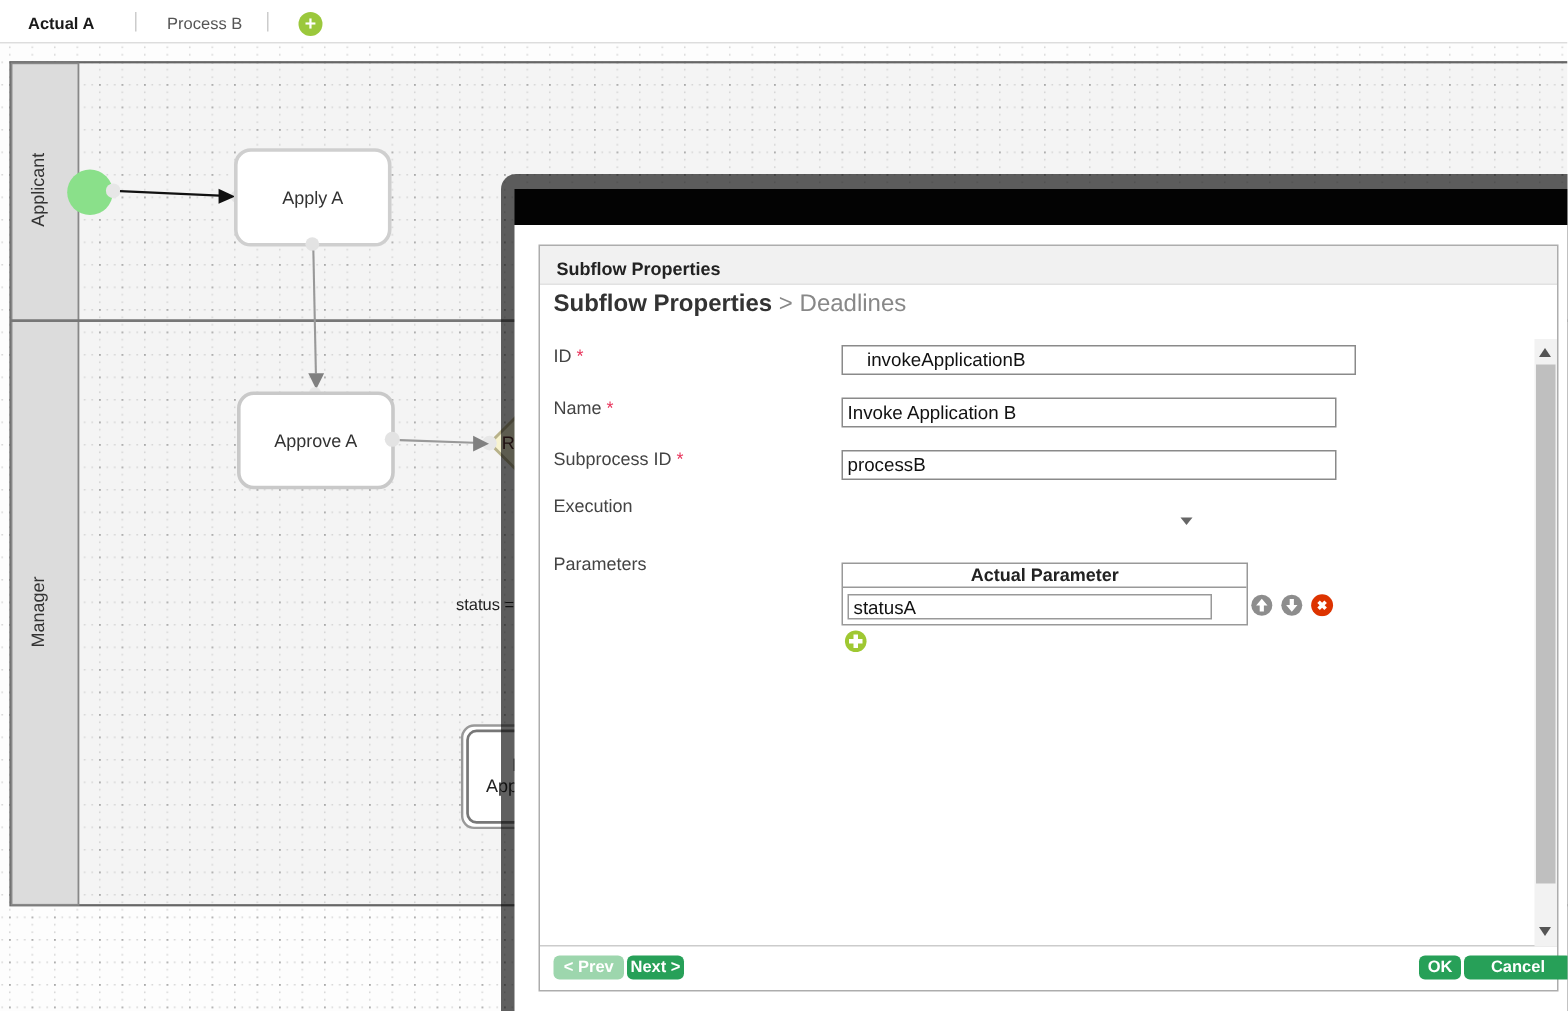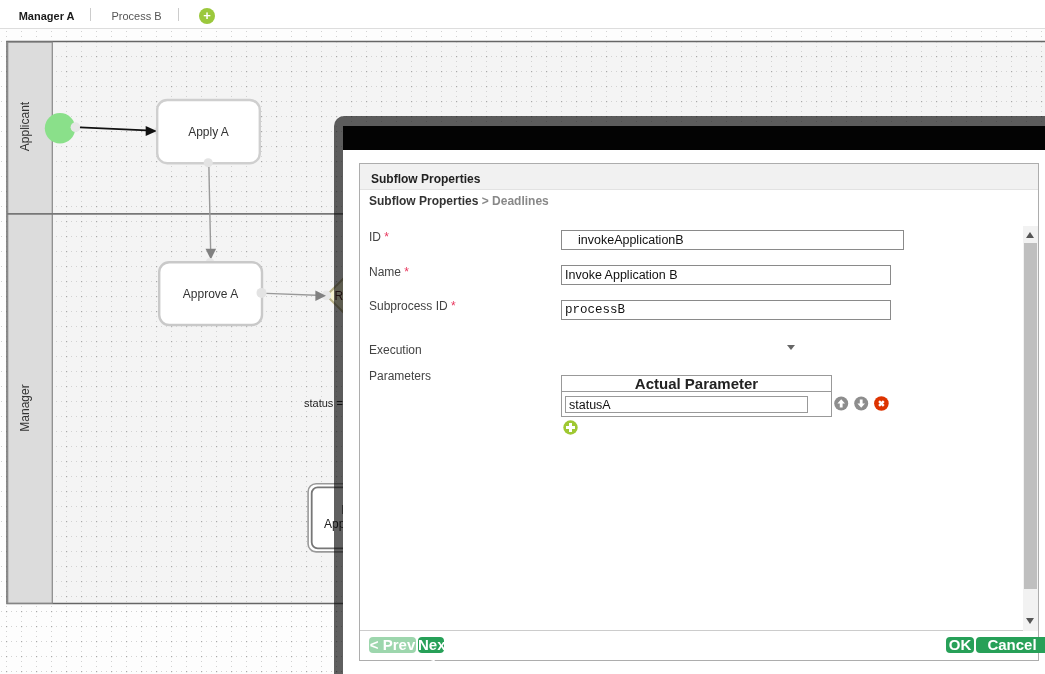--- a/index.html
+++ b/index.html
@@ -14,38 +14,38 @@
     background:#9bc83c;color:#fff;font-weight:bold;font-size:13px;
     line-height:15px;text-align:center;}
   
   #frame{left:334px;top:116px;width:716px;height:600px;background:rgba(8,8,8,0.645);
     border-radius:10px 0 0 0;}
   #blackbar{left:343px;top:126px;width:702px;height:24px;background:#030303;}
   #dlgwhite{left:343px;top:150px;width:702px;height:524px;background:#fff;}
   #panel{left:359px;top:163px;width:678px;height:496px;border:1px solid #adadad;background:#fff;}
   #phead{left:0;top:0;width:678px;height:26px;background:#f1f1f1;border-bottom:1px solid #e2e2e2;
     line-height:normal;font-size:12px;font-weight:bold;color:#222;padding:8px 0 0 11px;box-sizing:border-box;}
-  #crumb{left:9px;top:30px;font-size:12px;color:#888;font-weight:bold;}
+  #crumb{left:9px;top:30px;font-size:16px;color:#888;}
   #crumb b{color:#333;}
   .flabel{position:absolute;left:9px;font-size:12px;color:#444;}
   .req{color:#e8365d;}
   .finput{position:absolute;left:201px;width:325px;height:17.5px;border:1px solid #8a8a8a;
     font-size:12.5px;font-family:"Liberation Sans",sans-serif;color:#111;padding:0 0 0 3px;background:#fff;}
   #sel{left:202px;top:172px;width:228px;height:22px;border:1px solid #a6a6a6;border-radius:6px;
     background:linear-gradient(#ffffff 20%,#ededed);font-size:12.5px;color:#333;line-height:22px;
     padding-left:9.5px;}
   #selarr{left:427px;top:181px;width:0;height:0;border-left:4px solid transparent;
     border-right:4px solid transparent;border-top:5px solid #666;}
   #ptable{left:201px;top:211px;width:269px;height:40px;border:1px solid #999;}
   #pthead{left:0;top:0;width:269px;height:15px;border-bottom:1px solid #999;text-align:center;
-    font-size:15px;font-weight:bold;color:#222;line-height:15px;}
+    font-size:12px;font-weight:bold;color:#222;line-height:15px;}
   #prowinput{left:3px;top:20px;width:238px;height:15px;border:1px solid #999;font-size:12.5px;
     font-family:"Liberation Sans",sans-serif;color:#111;padding:0 0 0 3px;}
   .btn{position:absolute;height:16px;border-radius:4px;background:#27a058;color:#fff;
-    font-size:15px;font-weight:bold;text-align:center;line-height:16px;}
+    font-size:11px;font-weight:bold;text-align:center;line-height:16px;}
   #sep2{left:0;top:466px;width:678px;height:1px;background:#ccc;}
   
   #sbar{left:663px;top:62px;width:15px;height:405px;background:#f2f2f2;}
   #sthumb{left:1px;top:17px;width:13px;height:346px;background:#bfbfbf;}
   .sarr{position:absolute;left:3px;width:0;height:0;border-left:4.5px solid transparent;
     border-right:4.5px solid transparent;}
 </style>
 </head>
 <body>
 
@@ -96,42 +96,42 @@
 
   <text x="304" y="378.5" font-size="11" fill="#222">status == approved</text>
 
   <rect x="308.1" y="455.7" width="99" height="68.2" rx="8" fill="#fff" stroke="#999" stroke-width="1.6"></rect>
   <rect x="311.7" y="459.3" width="91.8" height="61" rx="6" fill="#fff" stroke="#777" stroke-width="1.8"></rect>
   <text x="359" y="486" text-anchor="middle" font-size="12" fill="#222">Invoke</text>
   <text x="359" y="500" text-anchor="middle" font-size="12" fill="#222">Application B</text>
 </svg>
 
 <div id="tabbar" class="abs">
-  <span class="tabtxt" style="left:18.7px;font-weight:bold;color:#1a1a1a;">Manager A</span>
+  <span class="tabtxt" style="left:18.7px;font-weight:bold;color:#1a1a1a;">Actual A</span>
   <span class="tabsep" style="left:90px;"></span>
   <span class="tabtxt" style="left:111.4px;">Process B</span>
   <span class="tabsep" style="left:178px;"></span>
   <div id="plusbtn">+</div>
 </div>
 
 <div id="frame" class="abs"></div>
 <div id="blackbar" class="abs"></div>
 <div id="dlgwhite" class="abs"></div>
 <div id="panel" class="abs">
   <div id="phead" class="abs">Subflow Properties</div>
   <div id="crumb" class="abs"><b>Subflow Properties</b> &gt; Deadlines</div>
 
   <div class="flabel" style="top:66px;">ID <span class="req">*</span></div>
   <input class="finput" style="top: 66px; padding-left: 16px;" value="invokeApplicationB">
   <div class="flabel" style="top:101px;text-align:center;">Name <span class="req">*</span></div>
   <input class="finput" style="top: 101px;" value="Invoke Application B">
   <div class="flabel" style="top:135px;">Subprocess ID <span class="req">*</span></div>
-  <input class="finput" style="top: 136px; font-family: Liberation Mono, monospace;" value="processB">
+  <input class="finput" style="top: 136px;" value="processB">
 
-  <div class="flabel" style="top:179px;text-align:right;">Execution</div>
+  <div class="flabel" style="top:166px;text-align:right;">Execution</div>
   <div id="selarr" class="abs"></div>
 
   <div class="flabel" style="top:205px;">Parameters</div>
   <div id="ptable" class="abs">
     <div id="pthead" class="abs">Actual Parameter</div>
     <input id="prowinput" class="abs" value="statusA" style="">
   </div>
 
   <svg class="abs" style="left:474px;top:232px" width="62" height="15" viewBox="0 0 62 15">
     <circle cx="7.2" cy="7.5" r="7" fill="#8d8d8d"></circle>
@@ -143,21 +143,21 @@
   </svg>
 
   <svg class="abs" style="left:203px;top:256px" width="15" height="15" viewBox="0 0 15 15">
     <circle cx="7.5" cy="7.5" r="7.2" fill="#9fc832"></circle>
     <rect x="6" y="3" width="3" height="9" fill="#fff"></rect>
     <rect x="3" y="6" width="9" height="3" fill="#fff"></rect>
   </svg>
 
   <div id="sep2" class="abs"></div>
   <div class="btn" style="left:9px;top:473px;width:47px;background:#9dd6ad;">&lt; Prev</div>
-  <div class="btn" style="left:58px;top:473px;width:26px;">Next &gt;</div>
+  <div class="btn" style="left:58px;top:473px;width:38px;">Next &gt;</div>
   <div class="btn" style="left:586px;top:473px;width:28px;">OK</div>
   <div class="btn" style="left:616px;top:473px;width:72px;">Cancel</div>
 
   <div id="sbar" class="abs">
     <span class="sarr" style="top:6px;border-bottom:6px solid #555;"></span>
     <div id="sthumb" class="abs"></div>
     <span class="sarr" style="top:392px;border-top:6px solid #555;"></span>
   </div>
 </div>
 

